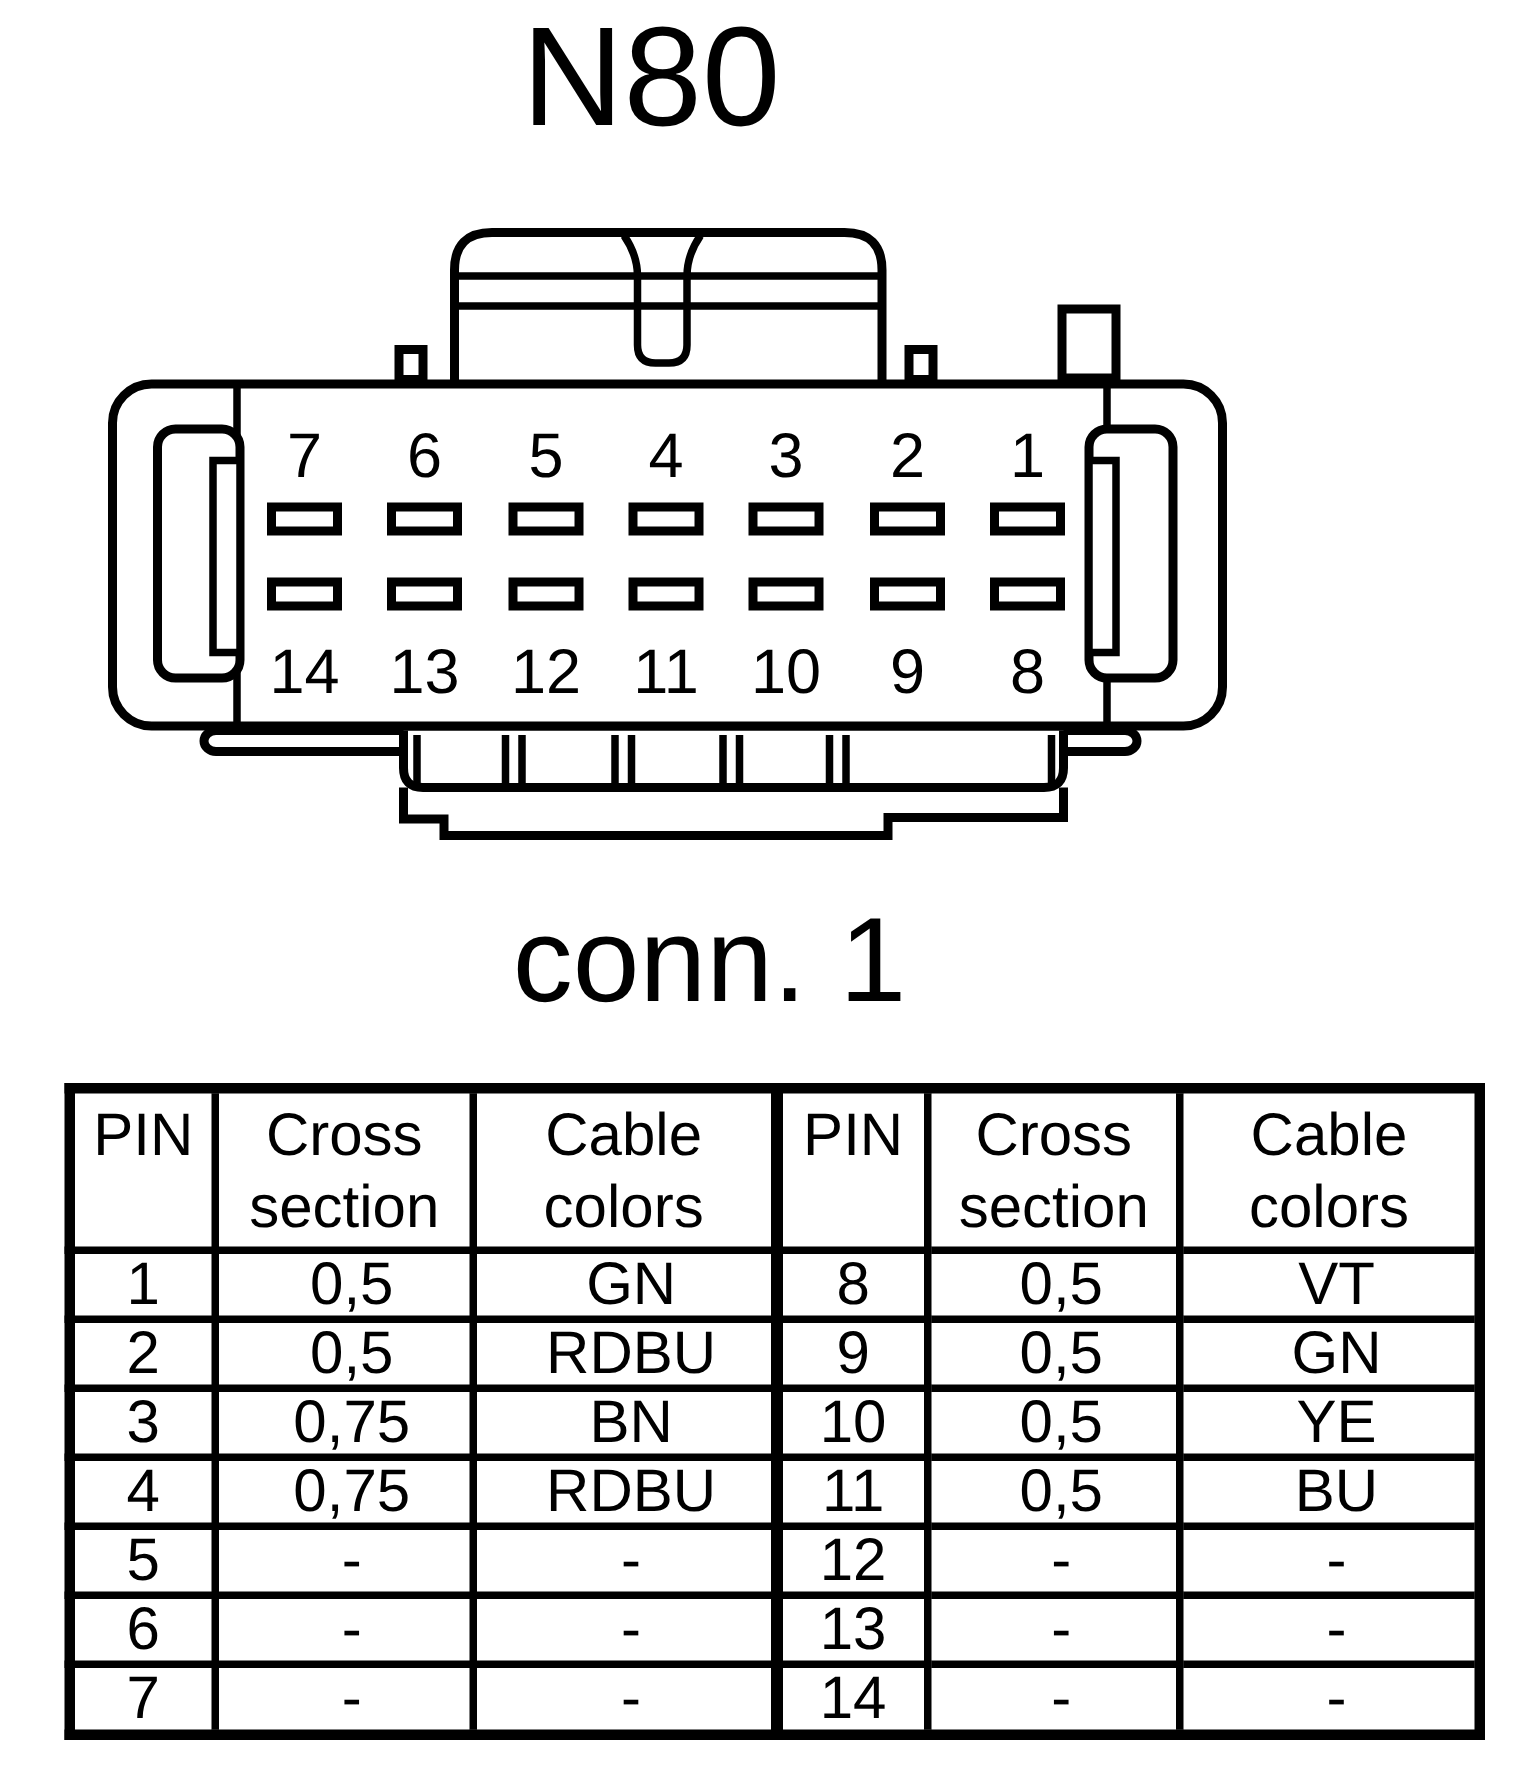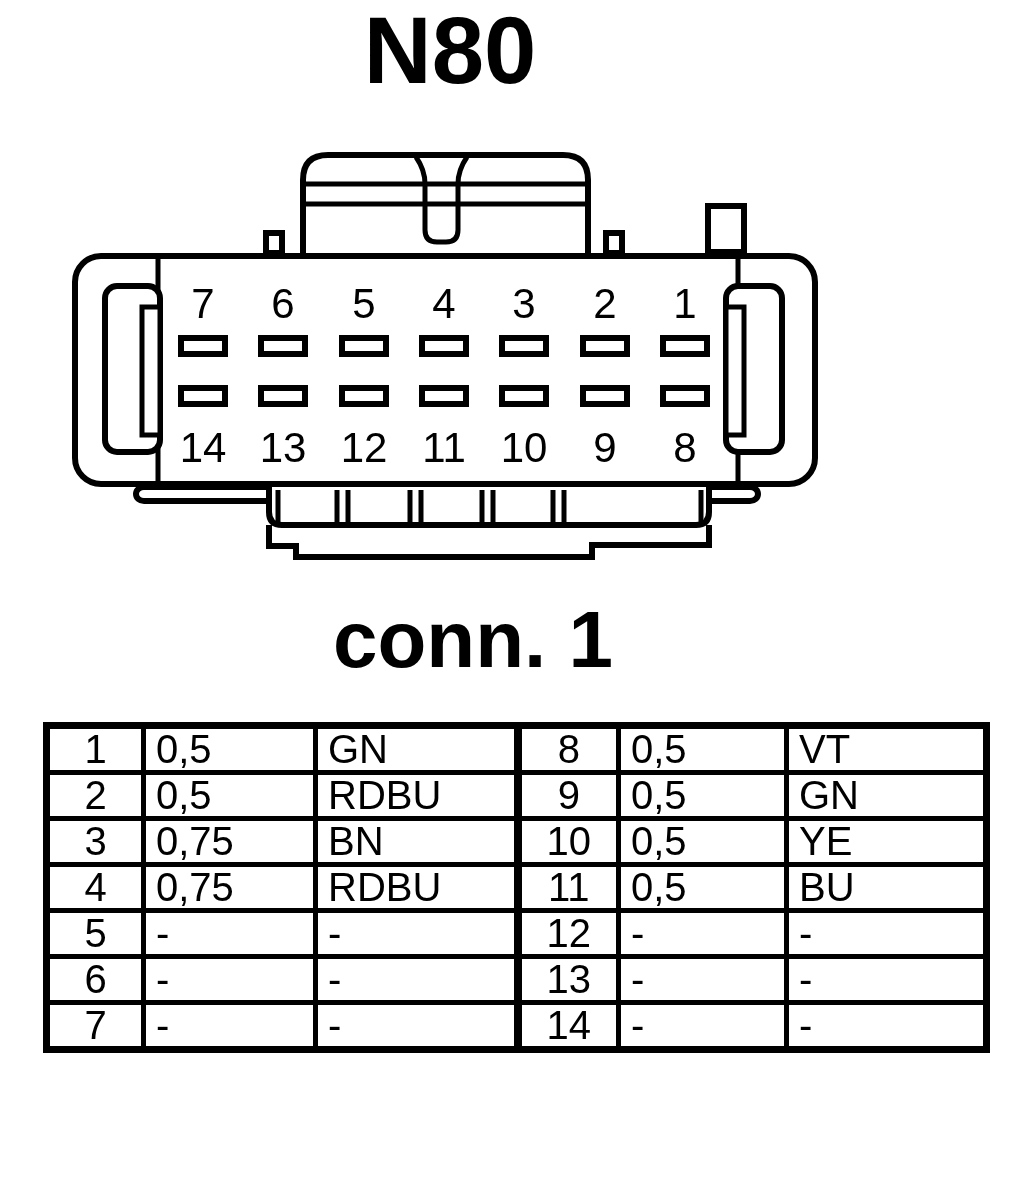--- a/index.html
+++ b/index.html
@@ -1,26 +1,26 @@
 <!DOCTYPE html>
 <html><head>
 <meta charset="utf-8">
 <style>
   html,body{margin:0;padding:0;}
   body{
     width:1024px;height:1184px;background:#ffffff;position:relative;
     font-family:"Liberation Sans",sans-serif;color:#000;overflow:hidden;
   }
   .title{
-    position:absolute;left:250px;top:4px;width:400px;text-align:center;
-    font-size:94px;line-height:94px;font-weight:bold;white-space:nowrap;
+    position:absolute;left:234px;top:4px;width:400px;text-align:center;
+    font-size:94px;line-height:94px;font-weight:normal;white-space:nowrap;
   }
   .conn-label{
     position:absolute;left:273px;top:600px;width:400px;text-align:center;
-    font-size:80px;line-height:80px;font-weight:bold;white-space:nowrap;
+    font-size:80px;line-height:80px;font-weight:normal;white-space:nowrap;
   }
   svg.connector{position:absolute;left:0;top:0;}
   svg.connector text{
     font-family:"Liberation Sans",sans-serif;font-size:42px;
     text-anchor:middle;fill:#000;
   }
   .pin-table{
     position:absolute;left:43px;top:722px;
     border-collapse:collapse;table-layout:fixed;
     font-size:40px;
@@ -29,21 +29,21 @@
     border:5px solid #000;overflow:hidden;white-space:nowrap;
   }
   .pin-table{border:7px solid #000;}
   .pin-table .mid{border-left:8px solid #000;}
   .pin-table th{
     font-weight:normal;text-align:center;vertical-align:top;
     padding:4px 2px 0 2px;line-height:48px;height:98px;
   }
   .pin-table td{height:41px;line-height:41px;padding:0;}
   .pin-table td.c-pin{text-align:center;}
-  .pin-table td.c-val{text-align:left;padding-left:10px;}
+  .pin-table td.c-val{text-align:center;padding-left:10px;}
 </style>
 </head>
 <body>
 
 <div class="title">N80</div>
 
 <svg class="connector" width="1024" height="600" viewBox="0 0 1024 600">
   <g stroke="#000" fill="none">
 
     <g>
@@ -133,20 +133,28 @@
 <table class="pin-table">
   <colgroup>
     <col style="width:97px">
       <col style="width:172px">
       <col style="width:202px">
     <col style="width:101px">
       <col style="width:168px">
       <col style="width:200px">
   </colgroup>
   <tbody>
+      <tr>
+    <th>PIN</th>
+    <th style="white-space:normal">Cross section</th>
+    <th style="white-space:normal">Cable colors</th>
+    <th class="mid">PIN</th>
+    <th style="white-space:normal">Cross section</th>
+    <th style="white-space:normal">Cable colors</th>
+  </tr>
   <tr>
     <td class="c-pin">1</td>
     <td class="c-val">0,5</td>
     <td class="c-val">GN</td>
     <td class="c-pin mid">8</td>
     <td class="c-val">0,5</td>
     <td class="c-val">VT</td>
   </tr>
   <tr>
     <td class="c-pin">2</td>

